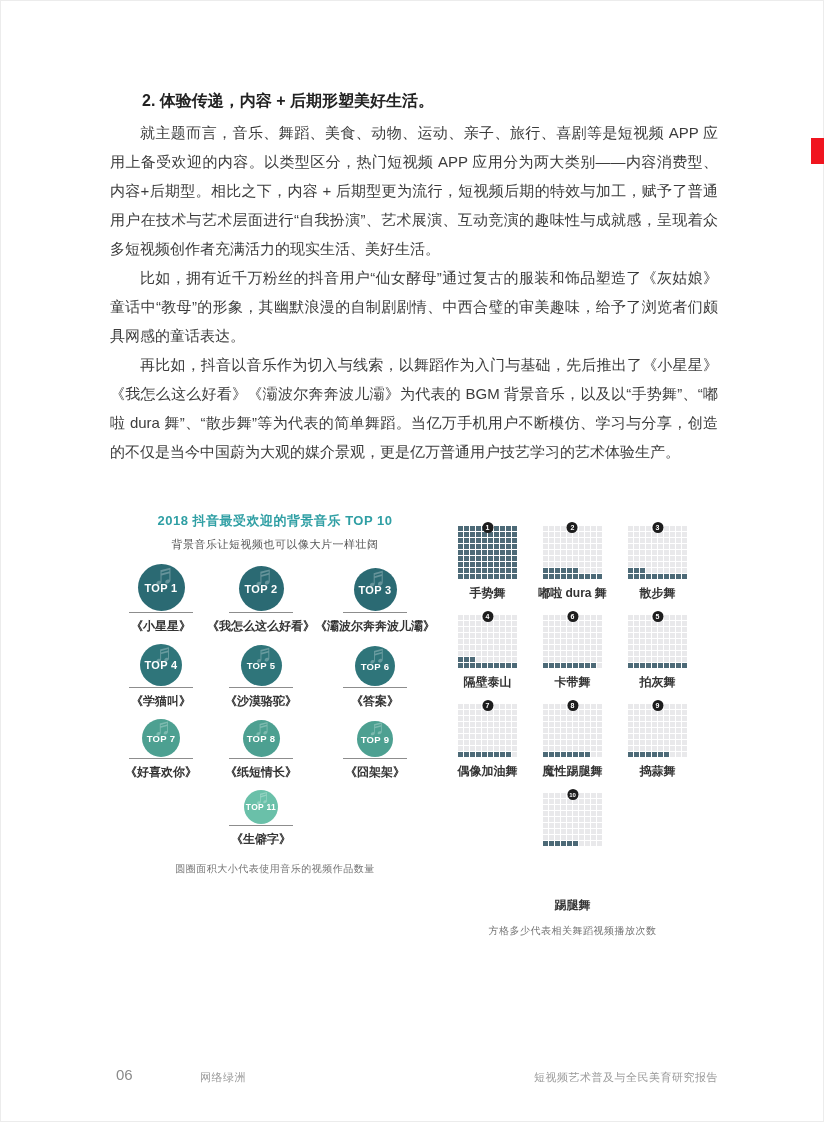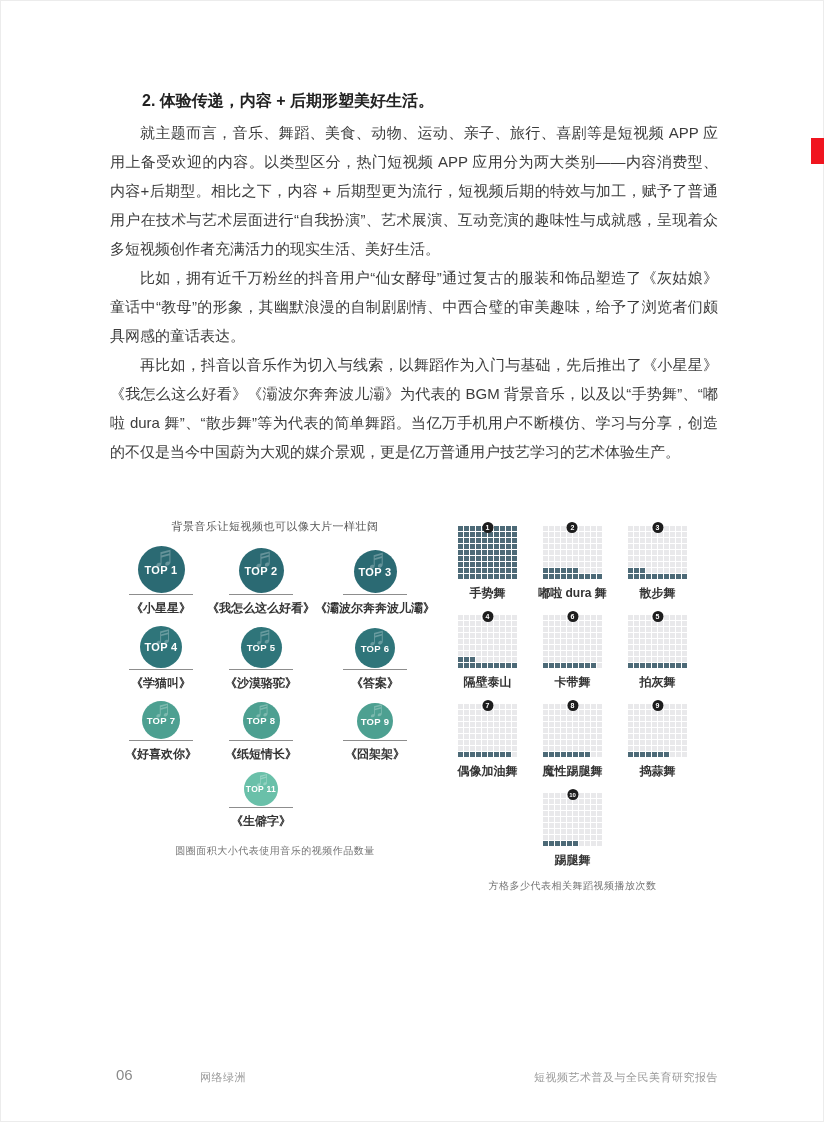--- a/index.html
+++ b/index.html
@@ -52,20 +52,21 @@
     <p class="heading">2. 体验传递，内容 + 后期形塑美好生活。</p>
     <p class="para">就主题而言，音乐、舞蹈、美食、动物、运动、亲子、旅行、喜剧等是短视频 APP 应用上备受欢迎的内容。以类型区分，热门短视频 APP 应用分为两大类别——内容消费型、内容+后期型。相比之下，内容 + 后期型更为流行，短视频后期的特效与加工，赋予了普通用户在技术与艺术层面进行“自我扮演”、艺术展演、互动竞演的趣味性与成就感，呈现着众多短视频创作者充满活力的现实生活、美好生活。</p>
     <p class="para">比如，拥有近千万粉丝的抖音用户“仙女酵母”通过复古的服装和饰品塑造了《灰姑娘》童话中“教母”的形象，其幽默浪漫的自制剧剧情、中西合璧的审美趣味，给予了浏览者们颇具网感的童话表达。</p>
     <p class="para">再比如，抖音以音乐作为切入与线索，以舞蹈作为入门与基础，先后推出了《小星星》《我怎么这么好看》《灞波尔奔奔波儿灞》为代表的 BGM 背景音乐，以及以“手势舞”、“嘟啦 dura 舞”、“散步舞”等为代表的简单舞蹈。当亿万手机用户不断模仿、学习与分享，创造的不仅是当今中国蔚为大观的媒介景观，更是亿万普通用户技艺学习的艺术体验生产。</p>
   </div>
 
 
   <div class="figure">
 
     <div class="music-col">
+      <div class="chart-header">2018 抖音最受欢迎的背景音乐 TOP 10</div>
       <div class="chart-sub">背景音乐让短视频也可以像大片一样壮阔</div>
       <div class="m-grid" id="music-grid">
           <div class="m-item">
             <div class="m-circle" style="width: 47px; height: 47px; background: rgb(43, 106, 115);">
               <span class="m-note" style="font-size: 29px;">♬</span>
               <span class="m-rank" style="font-size: 11px;">TOP 1</span>
             </div>
             <div class="m-line"></div>
             <div class="m-label">《小星星》</div>
           </div>
@@ -1004,21 +1005,21 @@
               <div class="d-cell" style="background: rgb(77, 106, 119);"></div>
               <div class="d-cell" style="background: rgb(77, 106, 119);"></div>
               <div class="d-cell" style="background: rgb(77, 106, 119);"></div>
               <div class="d-cell" style="background: rgb(77, 106, 119);"></div>
               <div class="d-cell" style="background: rgb(233, 233, 235);"></div>
               <div class="d-cell" style="background: rgb(233, 233, 235);"></div>
               <div class="d-cell" style="background: rgb(233, 233, 235);"></div>
             </div>
             <div class="d-label">捣蒜舞</div>
           </div>
-          <div class="d-item" style="grid-column: 2;">
+          <div class="d-item" style="grid-column: 2; gap: 45px;">
             <div class="d-waffle">
               <div class="d-badge" style="font-size: 6px;">10</div>
               <div class="d-cell" style="background: rgb(233, 233, 235);"></div>
               <div class="d-cell" style="background: rgb(233, 233, 235);"></div>
               <div class="d-cell" style="background: rgb(233, 233, 235);"></div>
               <div class="d-cell" style="background: rgb(233, 233, 235);"></div>
               <div class="d-cell" style="background: rgb(233, 233, 235);"></div>
               <div class="d-cell" style="background: rgb(233, 233, 235);"></div>
               <div class="d-cell" style="background: rgb(233, 233, 235);"></div>
               <div class="d-cell" style="background: rgb(233, 233, 235);"></div>

